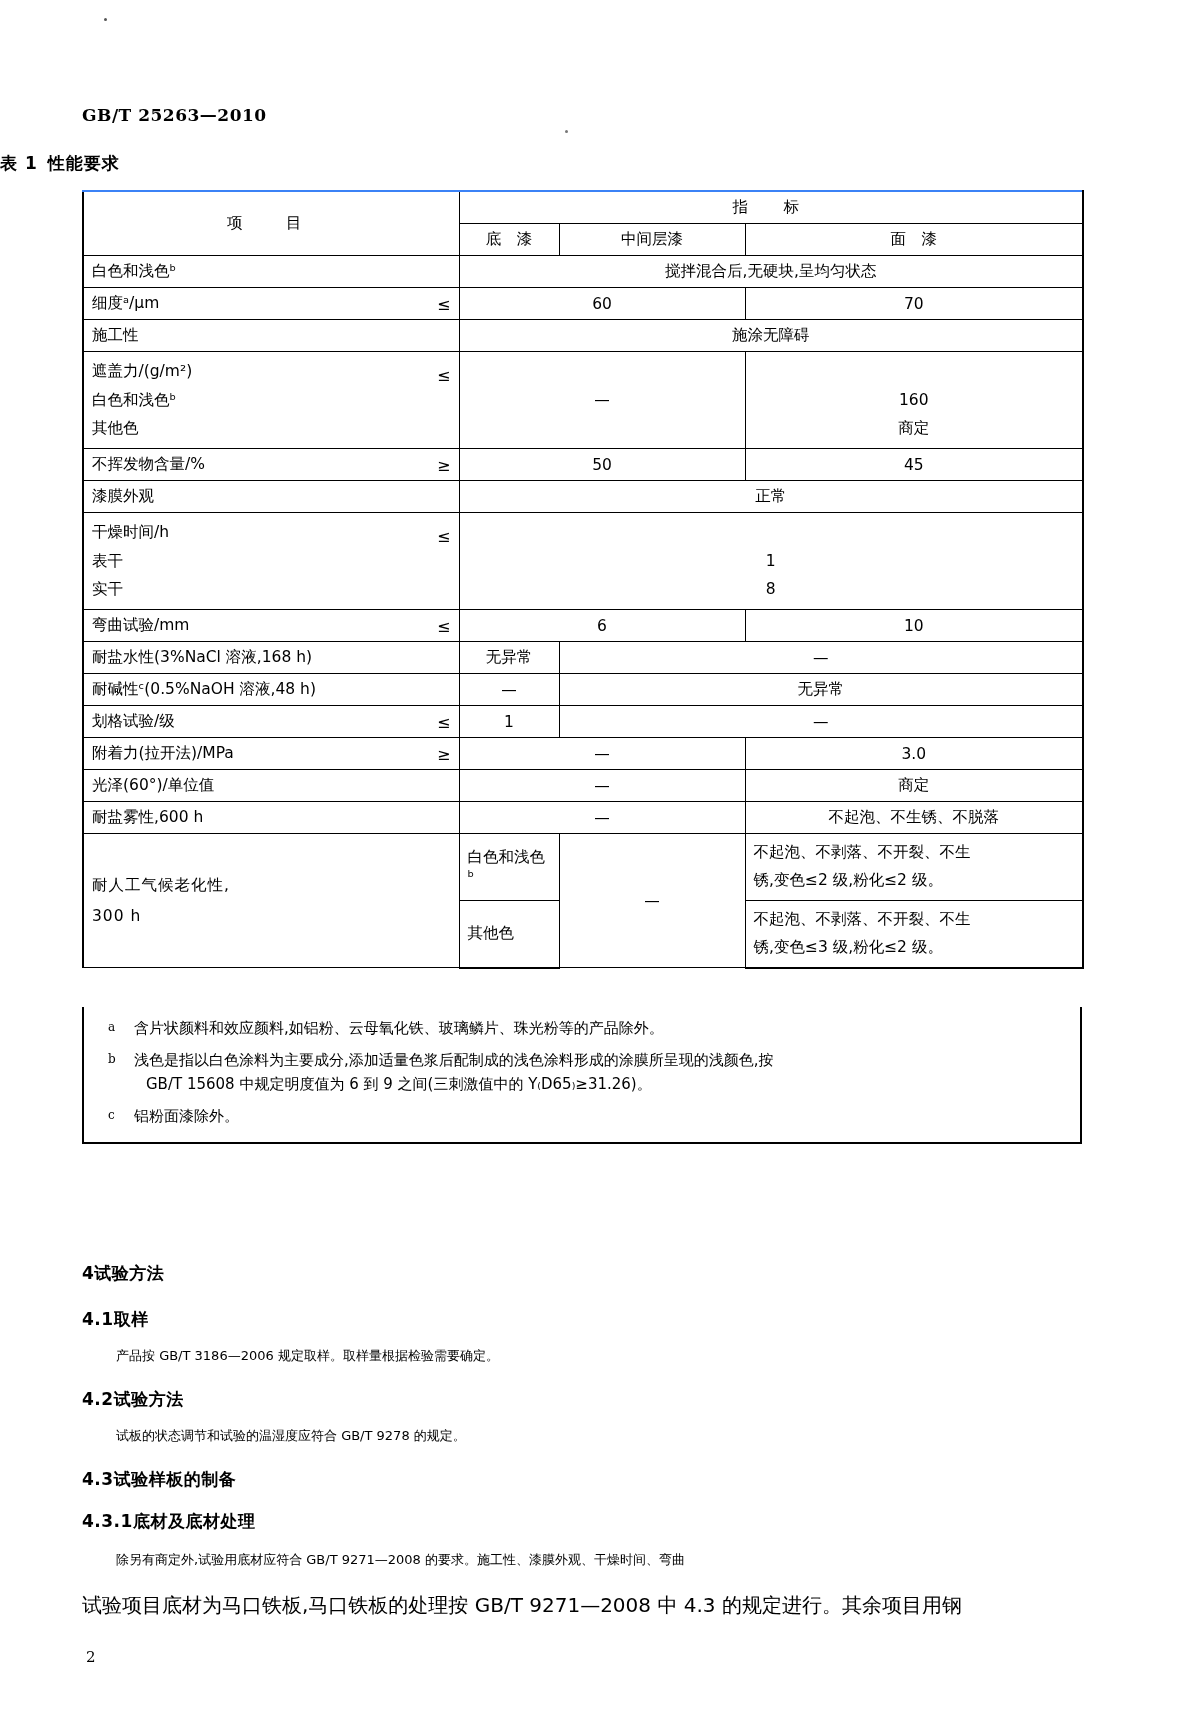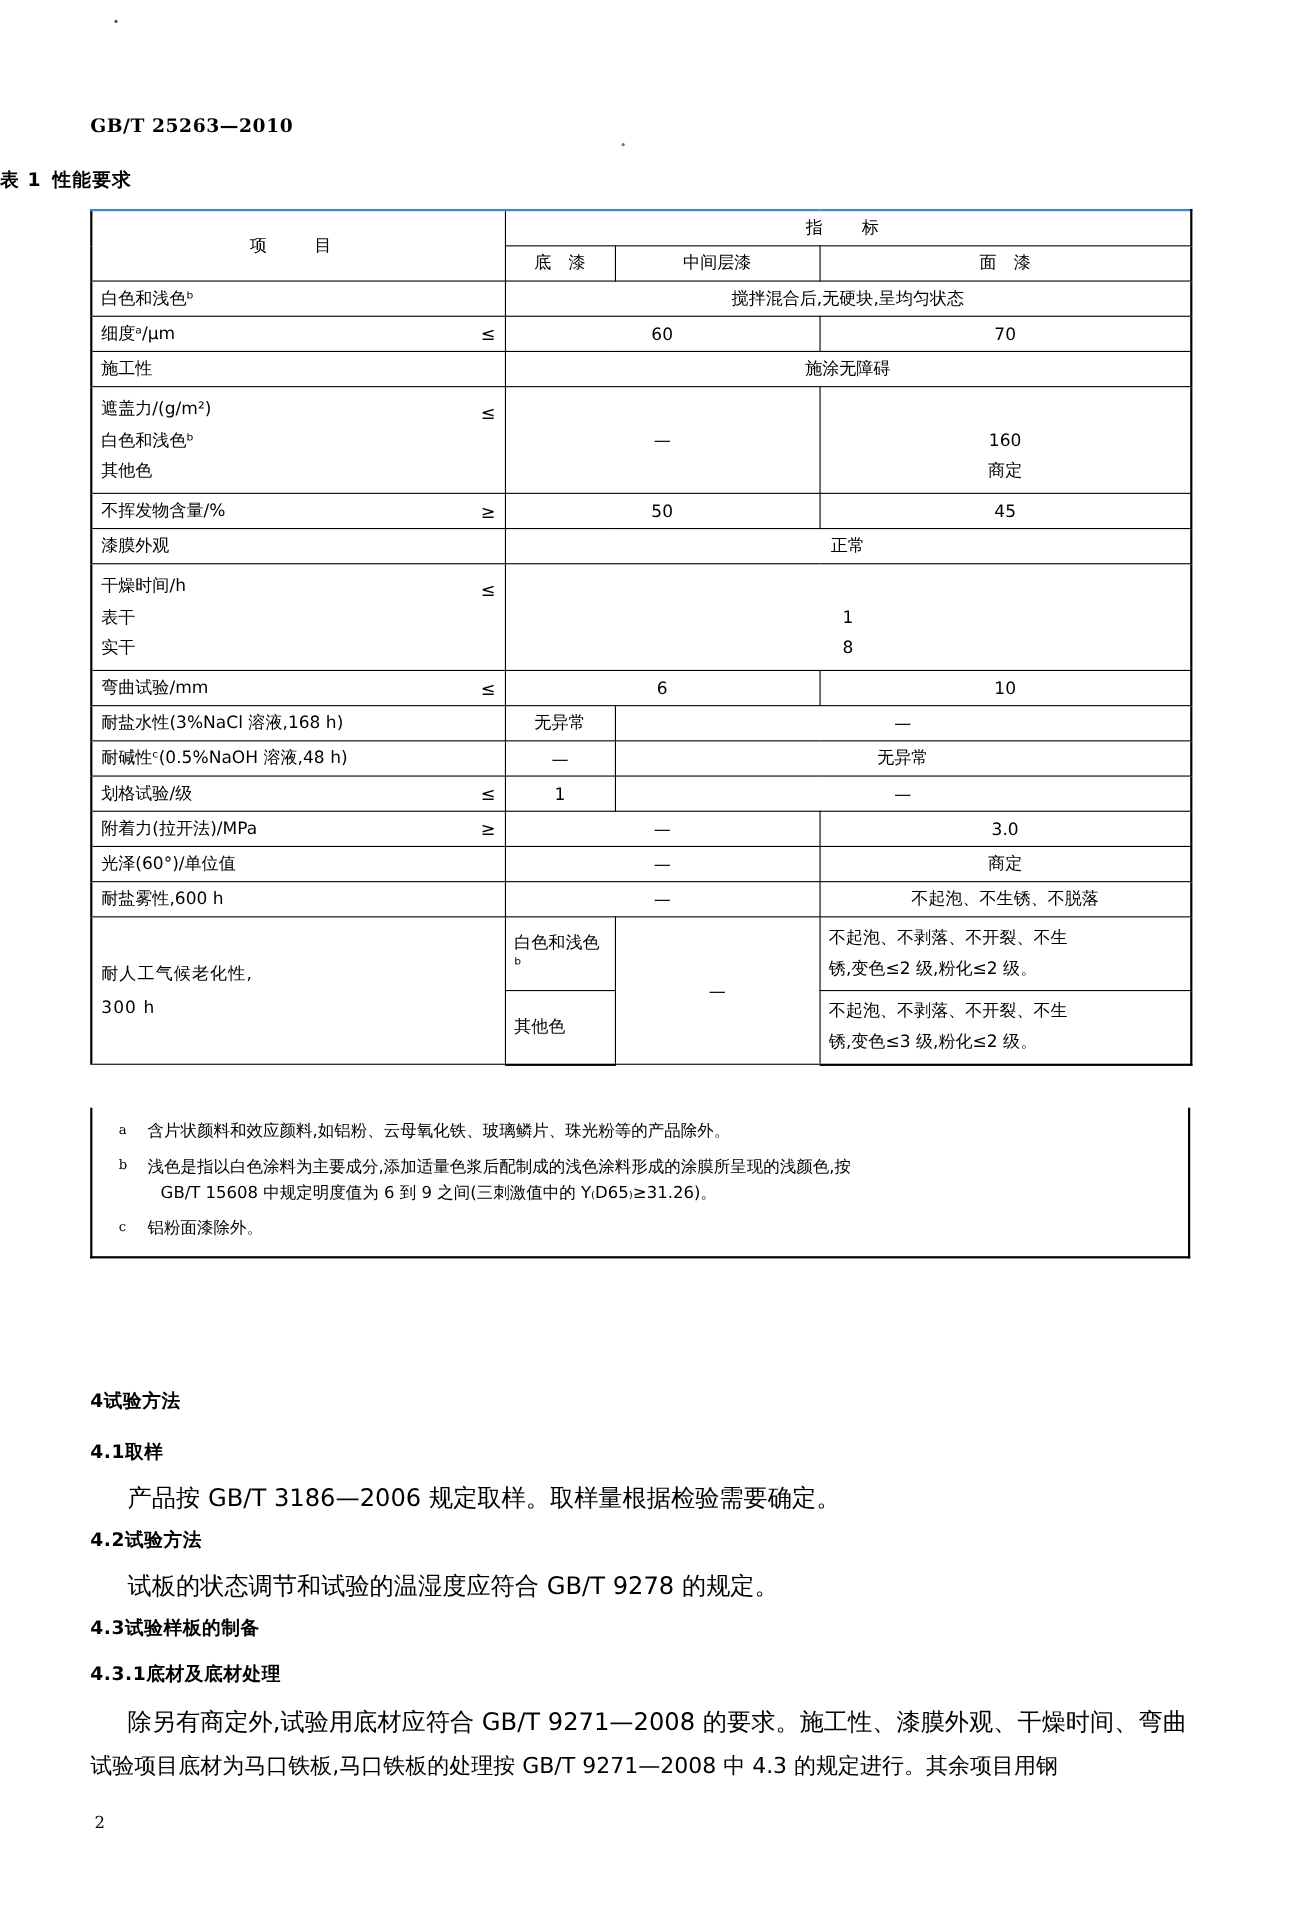--- a/index.html
+++ b/index.html
@@ -138,21 +138,21 @@
     width: 1010px;
     font-size: 17px;
   }
   .h-num {
     font-weight: bold;
     letter-spacing: 0.5px;
   }
   .para {
     text-indent: 34px;
     line-height: 1.55;
-    font-size: 22px;
+    font-size: 13px;
   }
   .pagenum {
     position: absolute;
     left: 86px;
     top: 1648px;
     font-size: 15px;
     font-family: "DejaVu Serif", "Liberation Serif", serif;
   }
 </style>
 </head>

